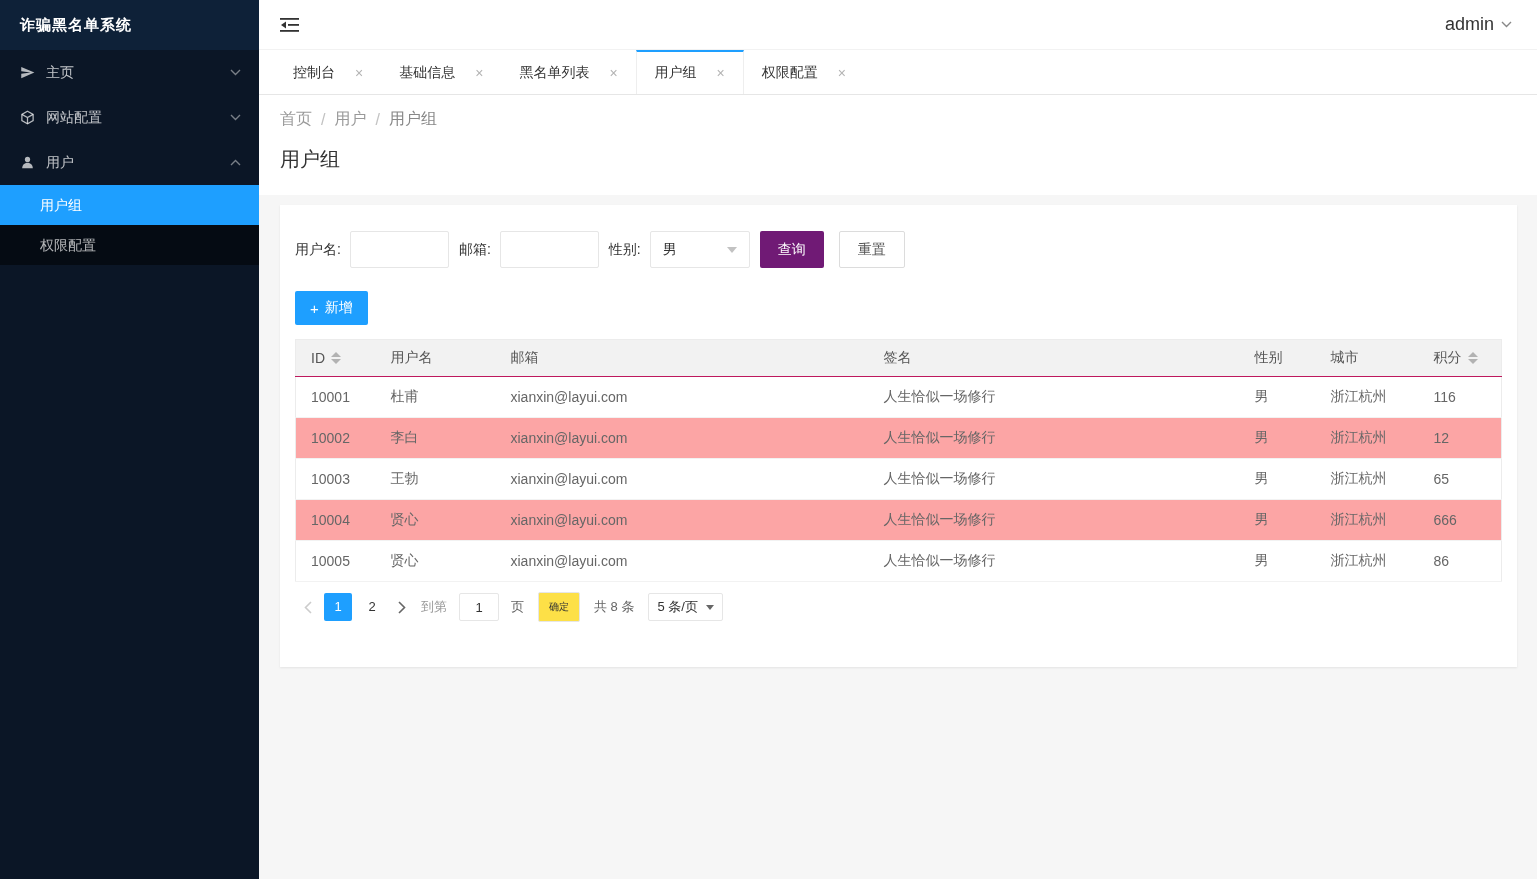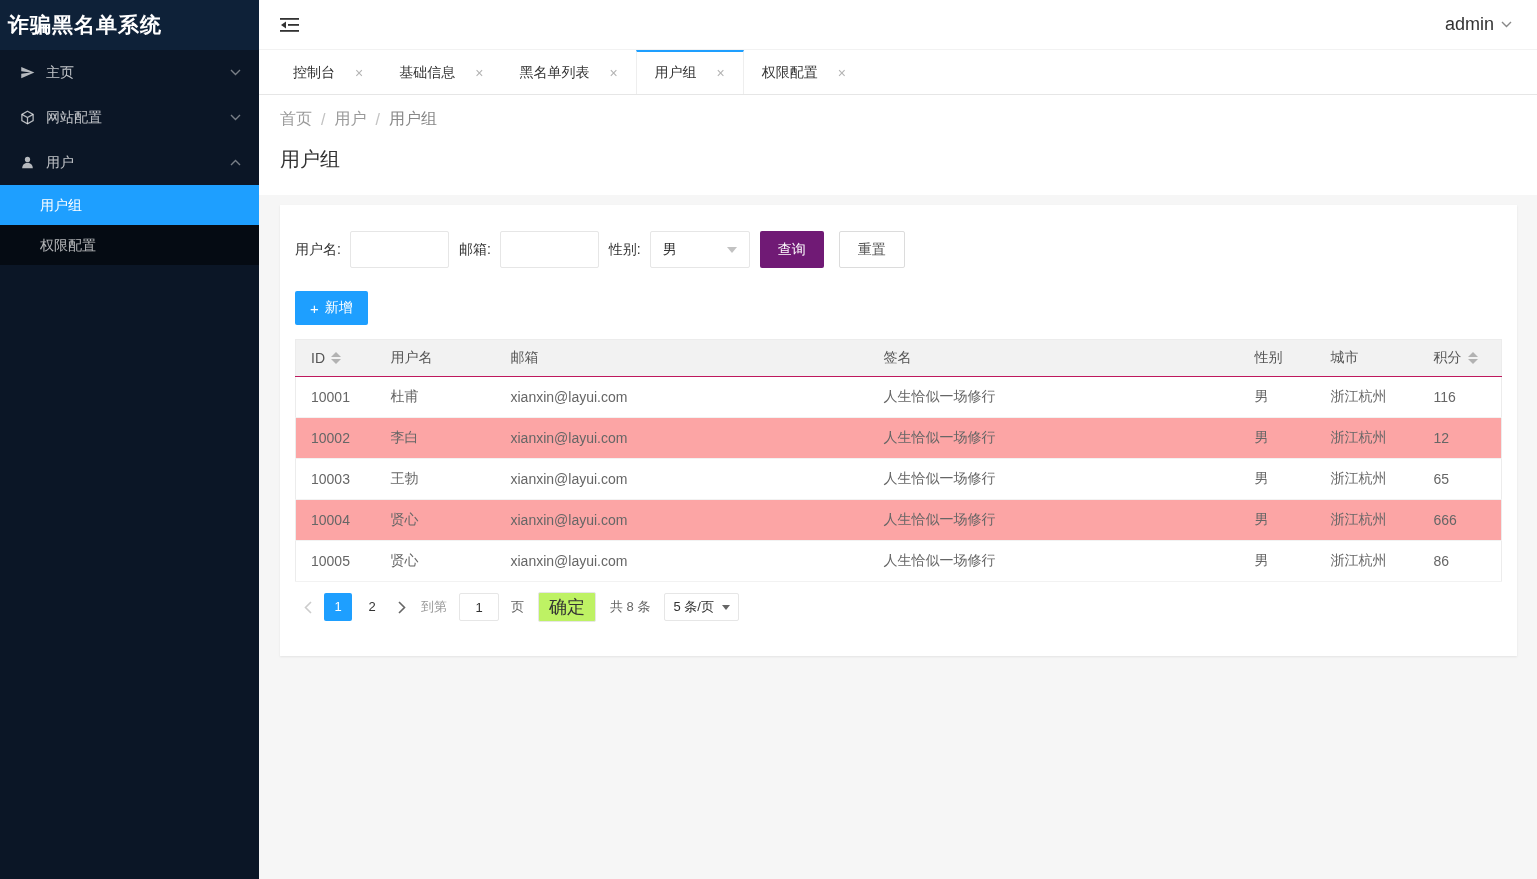--- a/index.html
+++ b/index.html
@@ -1,21 +1,21 @@
 <!DOCTYPE html>
 <html><head>
 <meta charset="utf-8">
 <style>
   * { margin:0; padding:0; box-sizing:border-box; }
   html,body { width:1537px; height:879px; overflow:hidden; font-family:"Liberation Sans","DejaVu Sans",sans-serif; font-size:14px; color:#333; background:#f6f6f6; }
   .layout { display:flex; width:1537px; height:879px; }
 
   
   .sidebar { width:259px; flex-shrink:0; background:#0b1626; display:flex; flex-direction:column; }
-  .logo { height:50px; line-height:50px; padding-left:8px; background:#0e2138; color:#fff; font-size:21px; font-weight:bold; letter-spacing:1px; white-space:nowrap; }
+  .logo { height:50px; line-height:50px; padding-left:20px; background:#0e2138; color:#fff; font-size:15px; font-weight:bold; letter-spacing:1px; white-space:nowrap; }
   .menu-item { height:45px; display:flex; align-items:center; padding:0 18px 0 20px; color:rgba(255,255,255,.75); cursor:pointer; }
   .menu-item .mi-icon { width:16px; height:16px; margin-right:10px; display:flex; align-items:center; color:rgba(255,255,255,.7); }
   .menu-item .mi-label { flex:1; }
   .menu-item .mi-chevron { color:rgba(255,255,255,.45); display:flex; }
   .submenu { background:#060e18; }
   .submenu-item { height:40px; line-height:40px; padding-left:40px; color:rgba(255,255,255,.7); cursor:pointer; background:#060e18; }
   .submenu-item.active { background:#1E9FFF; color:#fff; }
   .submenu-item:last-child { background:#050b13; }
   .submenu-item.active:last-child { background:#1E9FFF; }
 
@@ -33,21 +33,21 @@
 
   .content { flex:1; overflow:auto; }
   .page-head { background:#fff; padding:14px 20px 22px 21px; }
   .breadcrumb { font-size:16px; color:#999; display:flex; align-items:center; }
   .breadcrumb .crumb { color:#999; }
   .breadcrumb .crumb.current { color:#888; }
   .breadcrumb .sep { margin:0 9px; color:#c2c2c2; }
   .page-title { margin-top:16px; font-size:20px; font-weight:400; color:#333; }
 
   
-  .card { background:#fff; margin:10px 20px 0 21px; box-shadow:0 1px 2px rgba(0,0,0,.08); padding:26px 15px 20px 15px; }
+  .card { background:#fff; margin:10px 20px 0 21px; box-shadow:0 1px 2px rgba(0,0,0,.08); padding:26px 15px 31px 15px; }
 
   .filter { display:flex; align-items:center; }
   .f-label { color:#333; margin-right:9px; }
   .f-input { width:99px; height:37px; border:1px solid #e6e6e6; border-radius:2px; padding:0 10px; font-size:14px; color:#333; margin-right:10px; outline:none; font-family:inherit; }
   .select { width:100px; height:37px; border:1px solid #e6e6e6; border-radius:2px; display:flex; align-items:center; justify-content:space-between; padding:0 12px; margin-right:10px; cursor:pointer; background:#fff; }
   .select .select-arrow { width:0; height:0; border-left:5px solid transparent; border-right:5px solid transparent; border-top:6px solid #c2c2c2; }
   .btn { height:37px; border:none; border-radius:2px; font-size:14px; padding:0 18px; cursor:pointer; font-family:inherit; }
   .btn-primary { background:#701a75; color:#fff; }
   .btn-default { background:#fff; color:#555; border:1px solid #dcdcdc; margin-left:15px; }
 
@@ -68,21 +68,21 @@
   
   .pager { margin-top:10px; padding-bottom:14px; display:flex; align-items:center; font-size:13px; color:#666; }
   .pg-arrow { width:26px; height:28px; display:flex; align-items:center; justify-content:center; cursor:pointer; }
   .pg-arrow.prev { color:#ccc; }
   .pg-arrow.next { color:#666; }
   .pg-num { min-width:28px; height:28px; line-height:28px; text-align:center; margin:0 3px; cursor:pointer; color:#333; border-radius:2px; font-size:13px; }
   .pg-num.active { background:#1E9FFF; color:#fff; }
   .pg-text { color:#999; margin:5px 6px; }
   .pg-text.dark { color:#666; }
   .pg-input { width:40px; height:28px; border:1px solid #e6e6e6; border-radius:2px; text-align:center; font-size:13px; color:#333; outline:none; margin:0 6px; font-family:inherit; }
-  .pg-confirm { height:30px; border:1px solid #e6e6e6; background:#bef264; border-radius:2px; padding:0 10px; font-size:18px; color:#333; cursor:pointer; margin:0 8px; font-family:inherit; }
+  .pg-confirm { height:30px; border:1px solid #e6e6e6; background:#fde047; border-radius:2px; padding:0 10px; font-size:10px; color:#333; cursor:pointer; margin:0 8px; font-family:inherit; }
   .pg-select { height:28px; border:1px solid #e6e6e6; border-radius:2px; display:inline-flex; align-items:center; gap:8px; padding:0 8px; margin-left:8px; cursor:pointer; background:#fff; color:#333; }
   .pg-select .tri { width:0; height:0; border-left:4px solid transparent; border-right:4px solid transparent; border-top:5px solid #666; }
 </style>
 </head>
 <body>
 
 <div class="layout">
 
   <aside class="sidebar">
     <div class="logo">诈骗黑名单系统</div>

